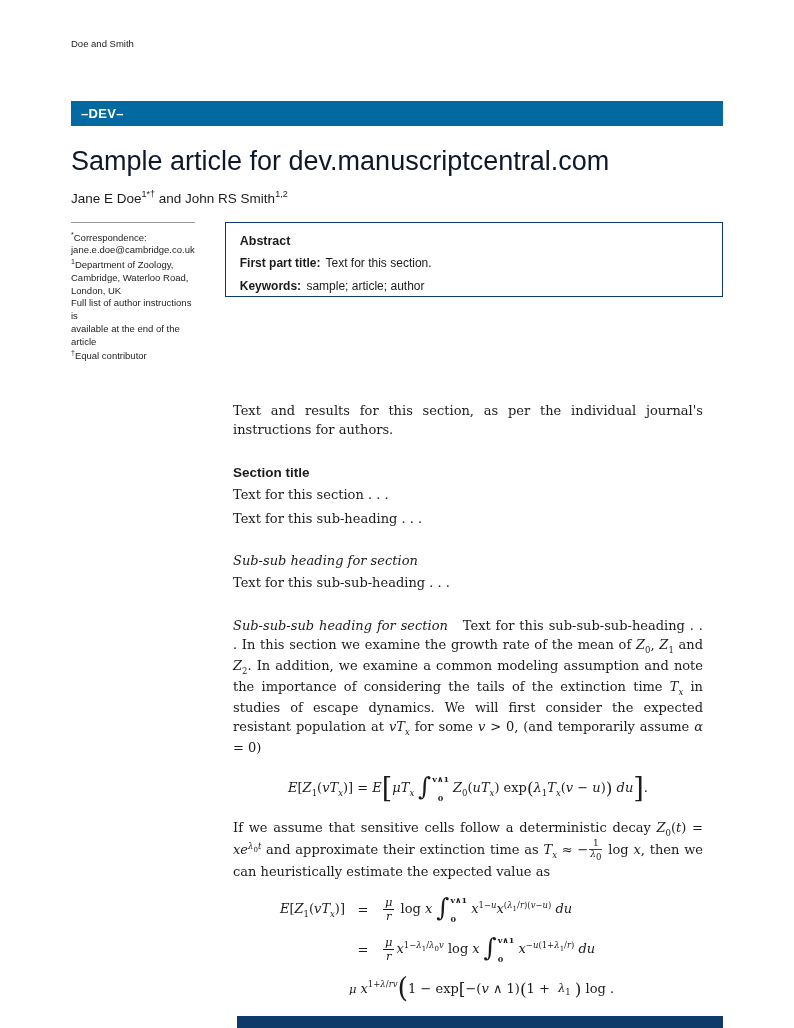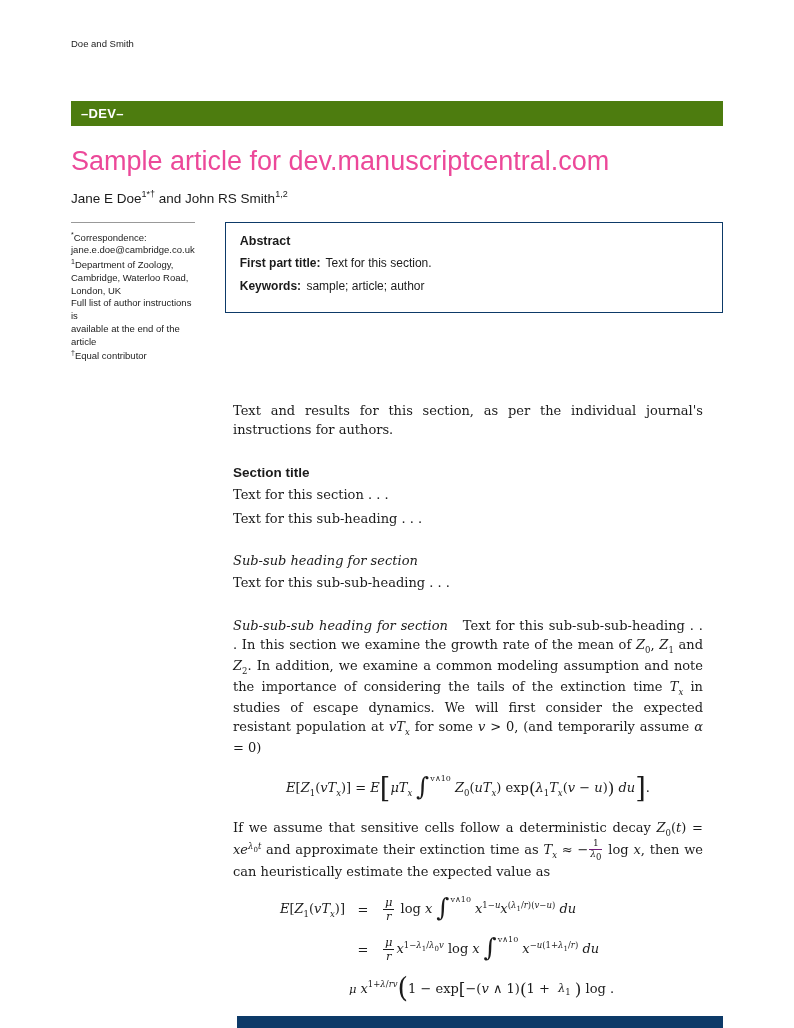--- a/index.html
+++ b/index.html
@@ -3,34 +3,34 @@
 <meta charset="utf-8">
 <style>
   * { margin:0; padding:0; box-sizing:border-box; }
   html,body { background:#ffffff; }
   .page { position:relative; width:794px; height:1028px; background:#ffffff;
           font-family:"DejaVu Serif", serif; color:#1b1b1b; overflow:hidden; }
   .inner { padding:38px 71px 0 71px; }
 
   .running-head { font-family:"Liberation Sans", sans-serif; font-size:9.5px; color:#1b1b1b; }
 
-  .banner { margin-top:52px; height:25px; background:#4d7c0f; display:flex; align-items:center; padding-left:10px; }
+  .banner { margin-top:52px; height:25px; background:#0369a1; display:flex; align-items:center; padding-left:10px; }
   .banner-label { color:#ffffff; font-family:"Liberation Sans", sans-serif; font-weight:bold; font-size:13px; letter-spacing:.3px; }
 
-  .title   { margin-top:20px; font-family:"Liberation Sans", sans-serif; font-size:27px; font-weight:400; color:#ec4899; }
+  .title   { margin-top:20px; font-family:"Liberation Sans", sans-serif; font-size:27px; font-weight:400; color:#0f172a; }
   .authors { margin-top:12px; font-family:"Liberation Sans", sans-serif; font-size:13.5px; }
   .authors sup { font-size:9px; }
 
   .cols { margin-top:16px; display:flex; gap:30px; align-items:flex-start; }
   .sidebar { width:136px; border-top:1px solid #999999; padding-top:7px;
              font-family:"Liberation Sans", sans-serif; font-size:9.5px; line-height:1.34; }
   .sline { display:block; }
   .sidebar sup { font-size:7px; }
 
-  .abstract { width:560px; border:1.4px solid #0d3a68; padding:11px 14px 17px;
+  .abstract { width:560px; border:1.4px solid #0d3a68; padding:11px 14px 1px;
               font-family:"Liberation Sans", sans-serif; font-size:12px; }
   .abs-h { font-weight:bold; font-size:12.5px; }
   .abs-item { margin-top:8px; line-height:1.3; }
   .abs-item b { margin-right:2px; }
 
   .main { margin-left:162px; width:470px; margin-top:38px; }
   .h-main { font-family:"Liberation Sans", sans-serif; font-weight:bold; font-size:14px; }
   .h2 { margin-top:26px; font-size:13.5px; }
   .h-sub { margin-top:24px; font-family:"Liberation Sans", sans-serif; font-weight:600; font-size:12px; }
   .h-em { margin-top:24px; font-style:italic; font-size:13px; }
@@ -48,22 +48,22 @@
   .eq-rel { width:36px; text-align:center; }
   .eq-rhs { text-align:left; }
 
   .frac  { display:inline-block; vertical-align:middle; text-align:center; line-height:1.15; margin:0 2px; }
   .frac .n  { display:block; font-size:11.5px; padding:0 2px; }
   .frac .dd { display:block; font-size:11.5px; padding:0 2px; border-top:1px solid #1b1b1b; }
   .sfrac { display:inline-block; vertical-align:middle; text-align:center; line-height:1.1; margin:0 1px; }
   .sfrac .n  { display:block; font-size:9px; }
   .sfrac .dd { display:block; font-size:9px; border-top:1px solid #701a75; padding:0 1px; }
   .int  { font-size:25px; vertical-align:middle; position:relative; top:-2px; margin-left:4px; }
-  .ilim { display:inline-flex; flex-direction:row; justify-content:space-between; height:27px;
-          vertical-align:middle; font-size:8px; line-height:1; margin:0 4px 0 1px; }
+  .ilim { display:inline-flex; flex-direction:column; justify-content:space-between; height:27px;
+          vertical-align:middle; font-size:8px; line-height:1; margin:0 4px 0 1px;font-weight:bold; }
   .big { font-size:27px; vertical-align:middle; line-height:.9; position:relative; top:-1px; }
   .med { font-size:17px; vertical-align:middle; line-height:1; }
 
   .footer-bar { position:absolute; bottom:0; left:237px; width:486px; height:12px; background:#0d3a68; }
 </style>
 </head>
 <body>
 
 <div class="page">
   <div class="inner">

